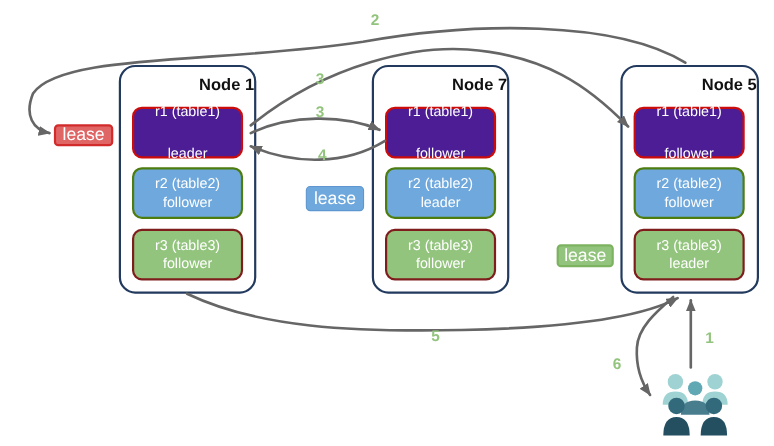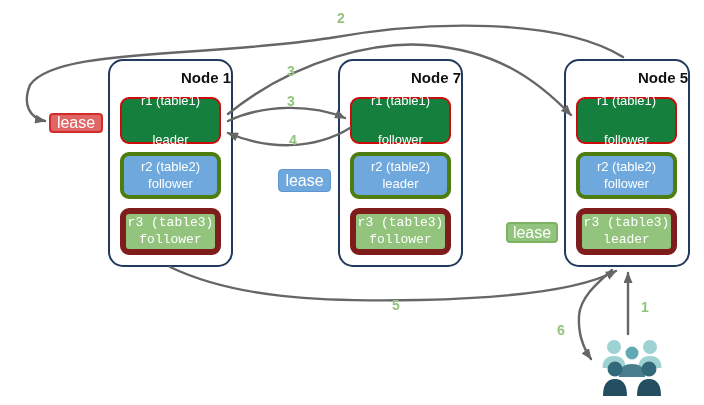--- a/index.html
+++ b/index.html
@@ -15,23 +15,23 @@
   .node-title {
     margin-top:8px; text-align:right; font-weight:bold;
     font-size:15px; color:#111111;
   }
   .replica {
     position:absolute; left:10px; width:101px; height:47px;
     border-radius:9px; box-sizing:border-box; color:#ffffff;
     font-size:13px; line-height:1.3; text-align:center;
     display:flex; flex-direction:column; align-items:center; justify-content:center;
   }
-  .replica.red   { background:#15803d; border:2px solid #cc0b0b;gap:22px; }
-  .replica.blue  { background:#6fa8dc; border:4px solid #4d7c0f; }
-  .replica.green { background:#93c47d; border:6px solid #7f1d1d;font-family:Liberation Mono, monospace; }
+  .replica.red   { background:#4c1d95; border:2px solid #cc0b0b;gap:22px; }
+  .replica.blue  { background:#6fa8dc; border:2px solid #4d7c0f; }
+  .replica.green { background:#93c47d; border:2px solid #7f1d1d; }
   .r1 { top:36px; }
   .r2 { top:91px; }
   .r3 { top:147px; }
 
   .lease {
     position:absolute; z-index:6; color:#ffffff; font-size:16px;
     display:flex; align-items:center; justify-content:center;
     border-radius:4px; box-sizing:border-box;
   }
   .lease.red   { left:49px;  top:113px; width:54px; height:20px; background:#e06666; border:2px solid #d22b2b; }

